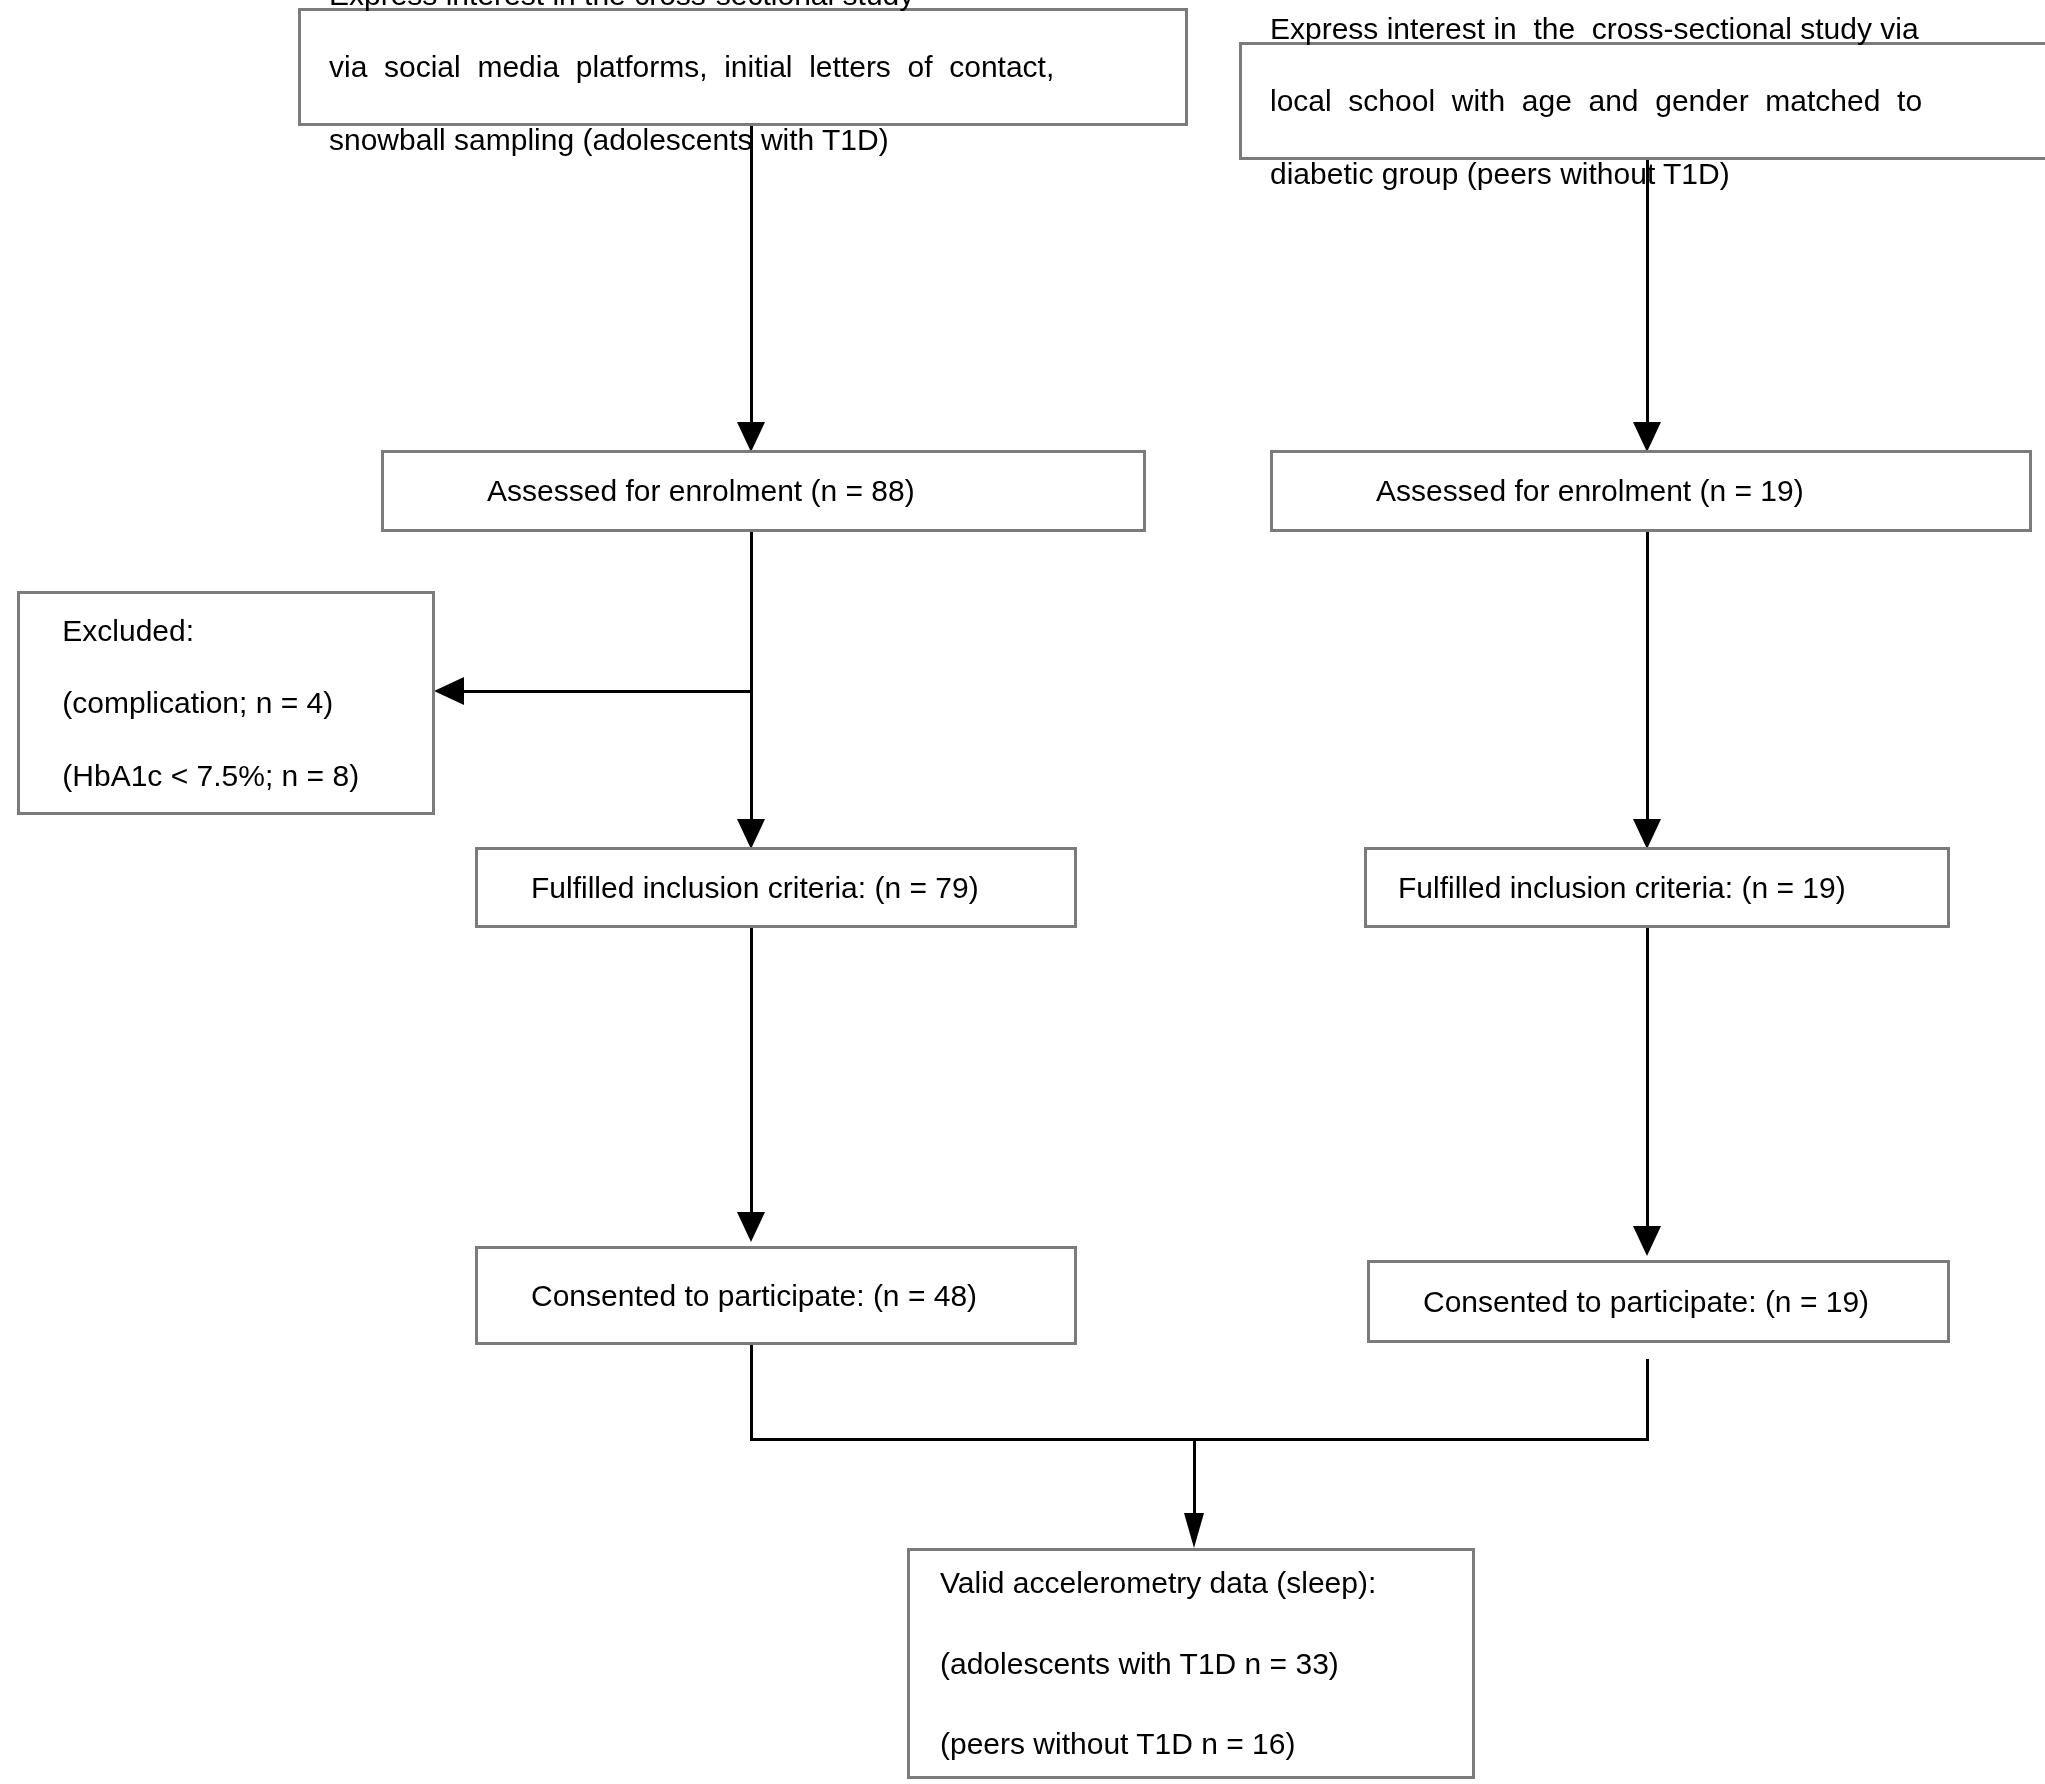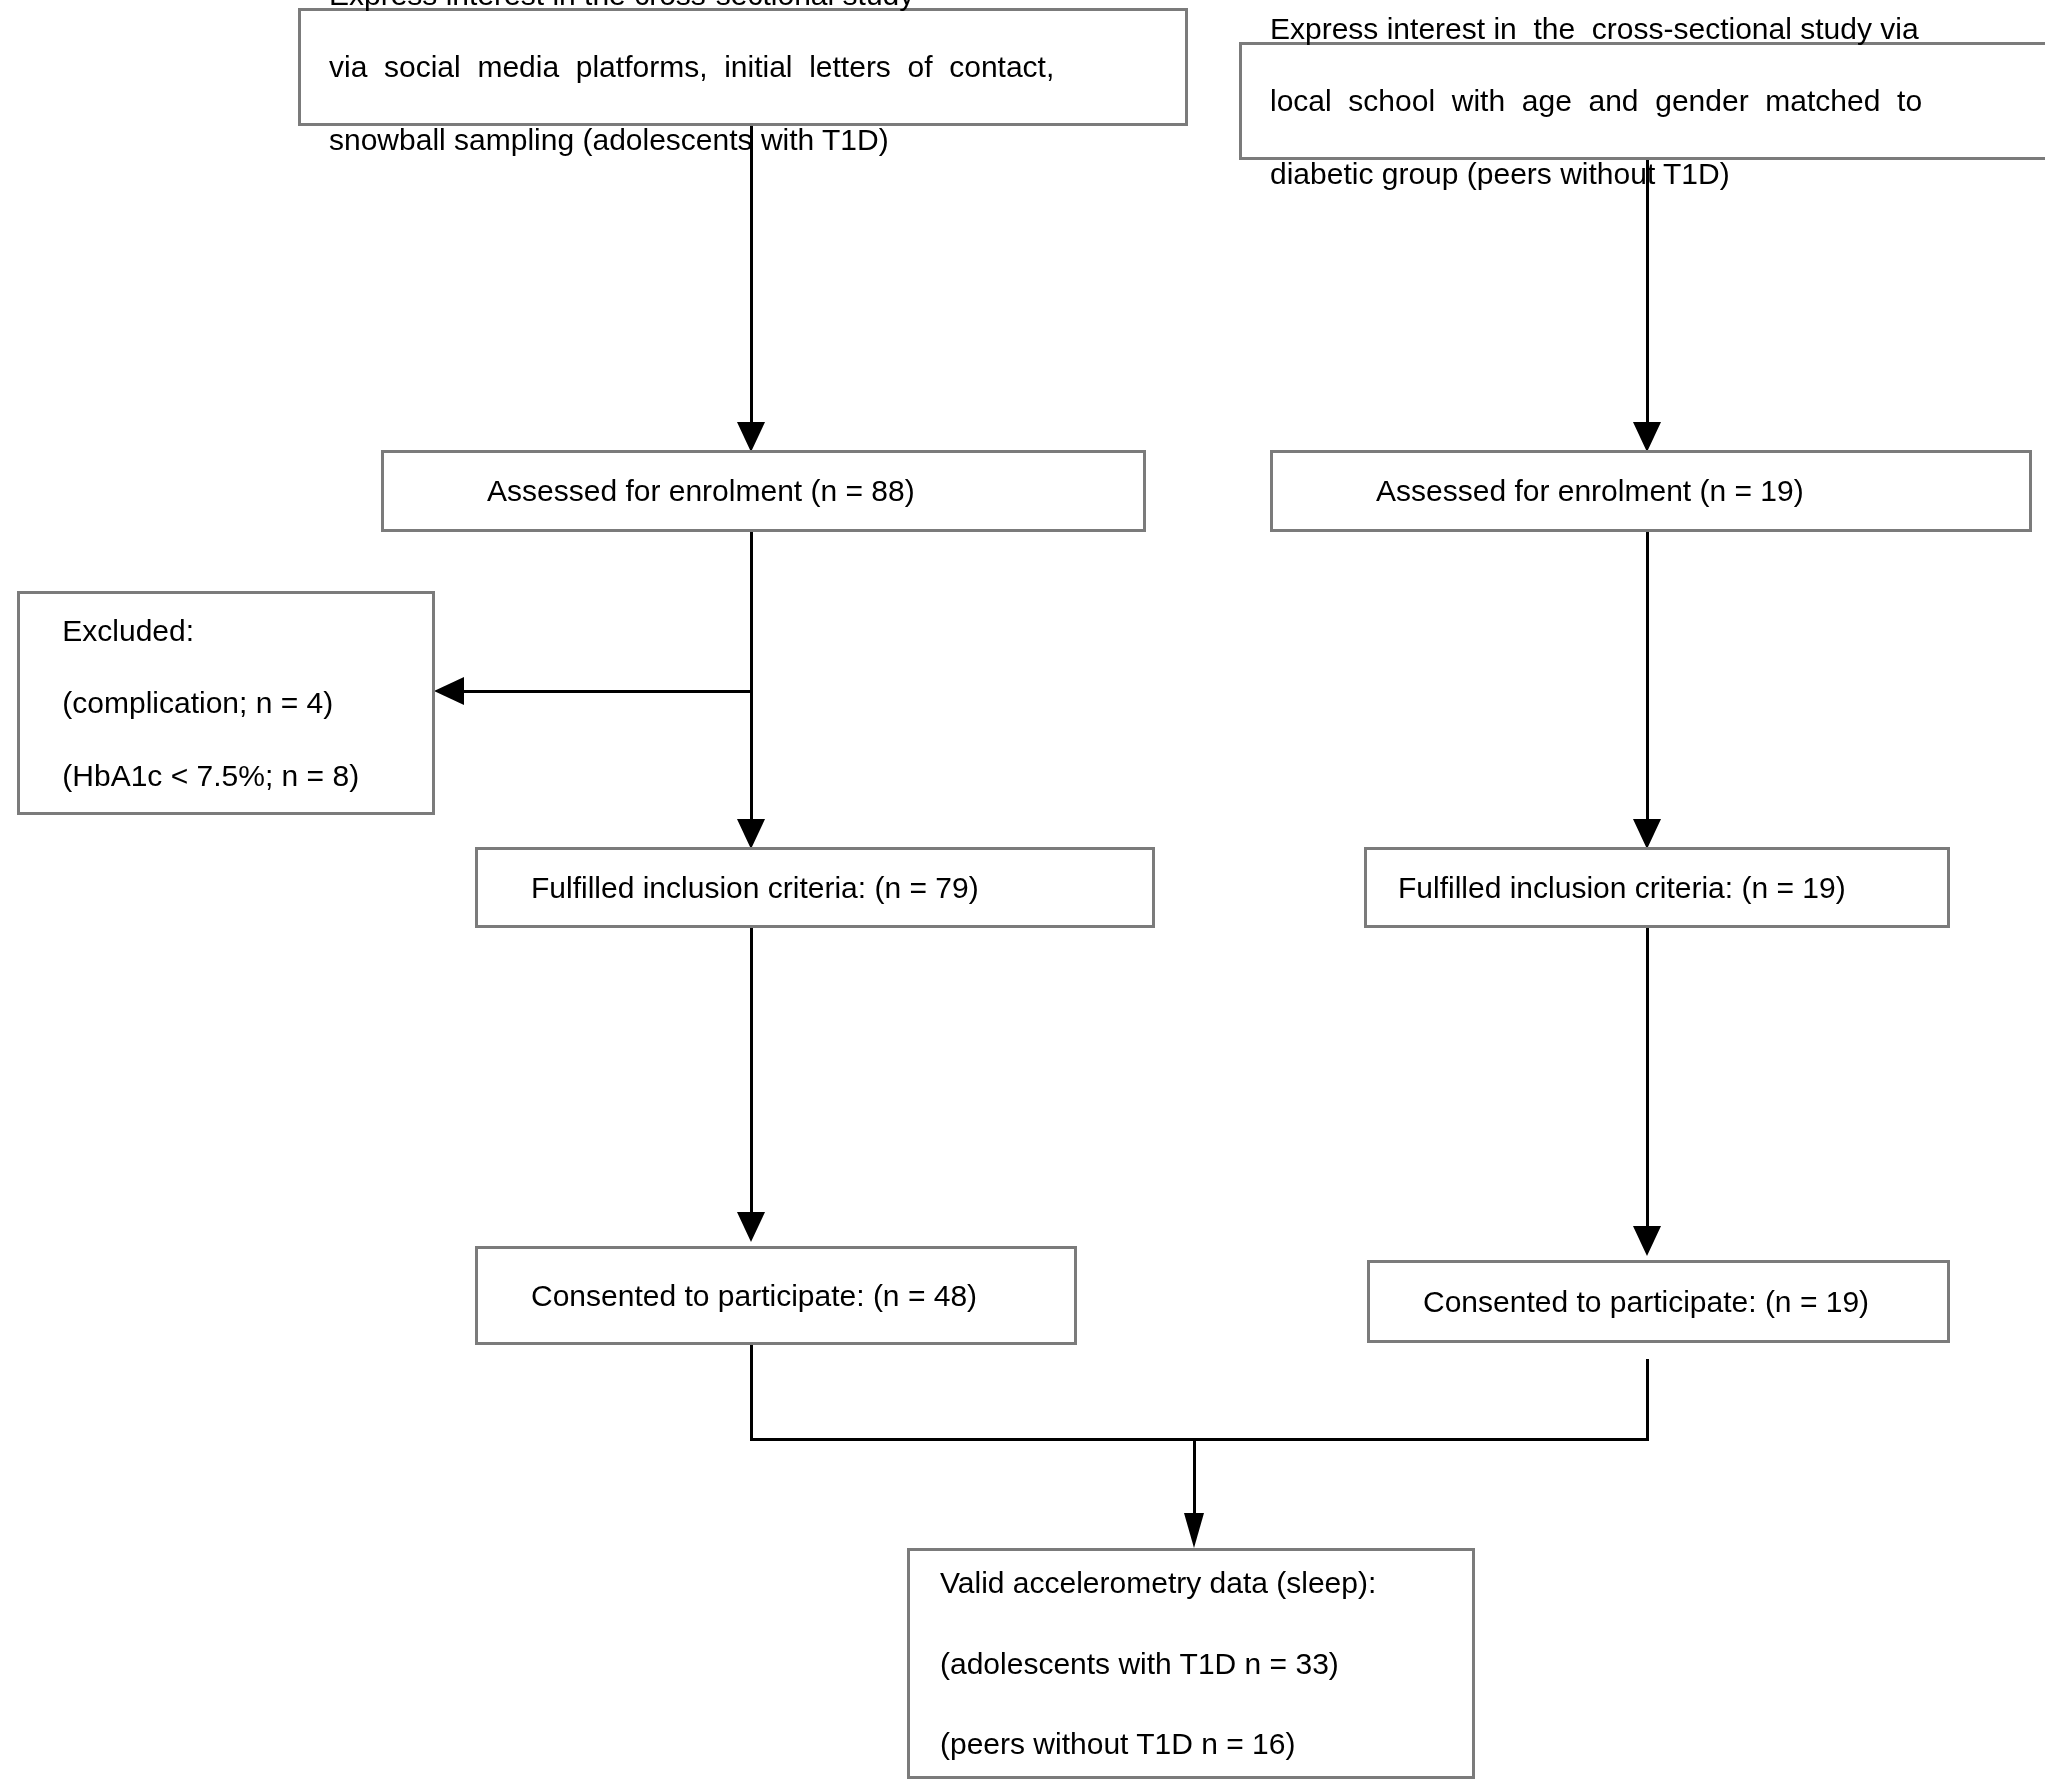--- a/index.html
+++ b/index.html
@@ -145,21 +145,21 @@
   <div class="box single" style="left:1270px; top:450px; width:762px; height:82px; padding-left:89px;">
     <span class="line">Assessed for enrolment (n = 19)</span>
   </div>
 
   <div class="box multi" style="left:17.3px; top:591px; width:418px; height:224px; padding-left:42px;">
     <span class="line">Excluded:</span>
     <span class="line">(complication; n = 4)</span>
     <span class="line">(HbA1c &lt; 7.5%; n = 8)</span>
   </div>
 
-  <div class="box single" style="left:475px; top:847px; width:680px; height:81px; padding-left:39px;">
+  <div class="box single" style="left:475px; top:847px; width:602px; height:81px; padding-left:39px;">
     <span class="line">Fulfilled inclusion criteria: (n = 79)</span>
   </div>
 
   <div class="box single" style="left:1364px; top:847px; width:586px; height:81px; padding-left:17px;">
     <span class="line">Fulfilled inclusion criteria: (n = 19)</span>
   </div>
 
   <div class="box single" style="left:475px; top:1246px; width:602px; height:99px; padding-left:39px;">
     <span class="line">Consented to participate: (n = 48)</span>
   </div>

